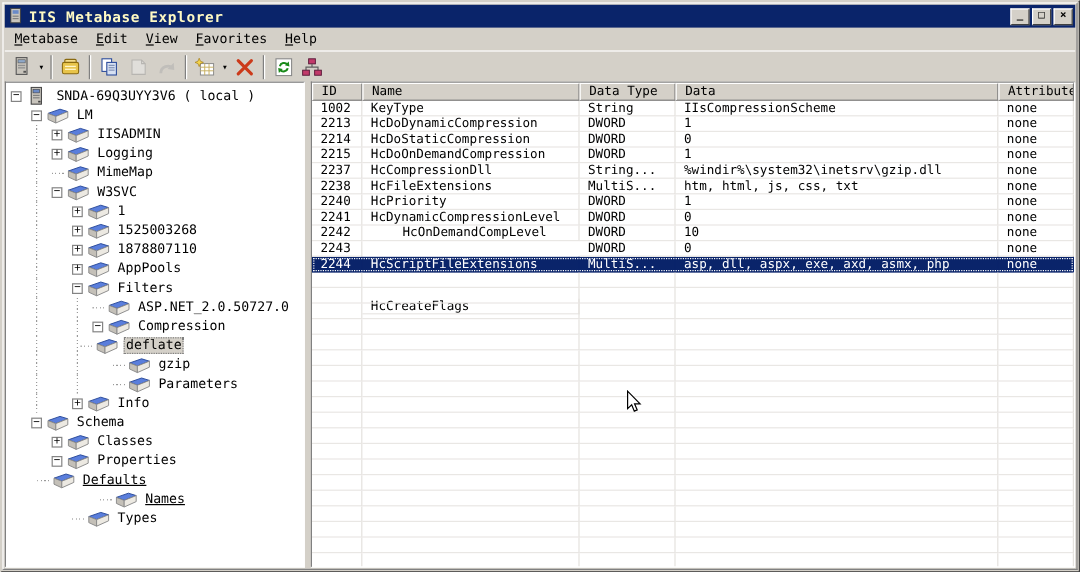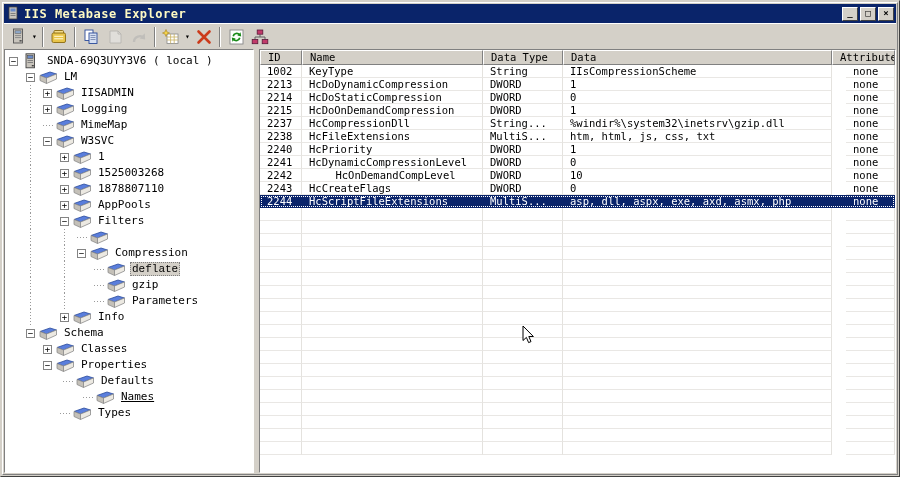--- a/index.html
+++ b/index.html
@@ -70,21 +70,21 @@
   .th { height:15px; background:#D4D0C8; border-top:1px solid #fff; border-left:1px solid #fff;
         border-right:1px solid #808080; border-bottom:1px solid #808080;
         font-size:10.5px; line-height:13px; padding-left:7px; white-space:nowrap;
         overflow:hidden; flex:0 0 auto; }
   .th.last { flex:1 1 auto; }
   .lv-body { flex:1 1 auto; overflow:hidden; }
   .lv-row { height:13px; display:flex; }
   .td { height:13px; font-size:10.5px; line-height:12px; padding-left:7px;
         white-space:nowrap; overflow:hidden; flex:0 0 auto;
         border-right:1px solid #E4E2DE; border-bottom:1px solid #E9E7E4; color:#000; }
-  .td.last { flex:1 1 auto;margin-left:14px; }
+  .td.last { flex:1 1 auto; }
   .lv-row.selected { background:#0A246A; outline:1px dotted #fff; outline-offset:-2px; }
   .lv-row.selected .td { color:#fff; border-right-color:#0A246A; border-bottom-color:#0A246A; }
 
   
   .cursor { position:absolute; z-index:99; pointer-events:none; }
 </style>
 </head>
 <body>
 
 <div class="window">
@@ -99,20 +99,27 @@
       </svg>
     </span>
     <span class="title-text">IIS Metabase Explorer</span>
     <span class="tb-controls">
       <span class="winbtn">_</span>
       <span class="winbtn">□</span>
       <span class="winbtn">×</span>
     </span>
   </div>
 
+  <div class="menubar">
+      <span class="menu-item"><u>M</u>etabase</span>
+      <span class="menu-item"><u>E</u>dit</span>
+      <span class="menu-item"><u>V</u>iew</span>
+      <span class="menu-item"><u>F</u>avorites</span>
+      <span class="menu-item"><u>H</u>elp</span>
+    </div>
 
   <div class="toolbar">
       <div class="tb-btn">
         <span class="ic">
           <svg width="17" height="17" viewBox="0 0 17 17">
             <rect x="3.5" y="1" width="9" height="14" fill="#C8C4BC" stroke="#555" stroke-width="0.9"></rect>
             <rect x="5" y="2.8" width="6" height="2.6" fill="#8FA8C8" stroke="#555" stroke-width="0.5"></rect>
             <rect x="5" y="7" width="6" height="1.1" fill="#909090"></rect>
             <rect x="5" y="9" width="6" height="1.1" fill="#909090"></rect>
             <rect x="9.5" y="12" width="2.2" height="1.6" fill="#555"></rect>
@@ -339,35 +346,36 @@
           <i class="guide" style="left: 25px;"></i>
           <i class="guide" style="left: 59px;"></i>
           <span class="exp-spacer"></span>
           <span class="tree-ic">
             <svg width="19" height="15" viewBox="0 0 19 15">
               <polygon points="1,5.5 11,2 17.5,4 7.5,8" fill="#5A7EDC" stroke="#2A4A9A" stroke-width="0.8"></polygon>
               <polygon points="1,5.5 7.5,8 7.5,13.5 1,10.5" fill="#C4C0B8" stroke="#8A8A8A" stroke-width="0.8"></polygon>
               <polygon points="7.5,8 17.5,4 17.5,9 7.5,13.5" fill="#ECE9E2" stroke="#8A8A8A" stroke-width="0.8"></polygon>
             </svg>
           </span>
+          <span class="tree-label">ASP.NET_2.0.50727.0</span>
         </div>
         <div class="tree-row" style="padding-left: 72px;">
           <i class="guide" style="left: 25px;"></i>
           <i class="guide" style="left: 59px;"></i>
           <span class="expander">−</span>
           <span class="tree-ic">
             <svg width="19" height="15" viewBox="0 0 19 15">
               <polygon points="1,5.5 11,2 17.5,4 7.5,8" fill="#5A7EDC" stroke="#2A4A9A" stroke-width="0.8"></polygon>
               <polygon points="1,5.5 7.5,8 7.5,13.5 1,10.5" fill="#C4C0B8" stroke="#8A8A8A" stroke-width="0.8"></polygon>
               <polygon points="7.5,8 17.5,4 17.5,9 7.5,13.5" fill="#ECE9E2" stroke="#8A8A8A" stroke-width="0.8"></polygon>
             </svg>
           </span>
           <span class="tree-label">Compression</span>
         </div>
-        <div class="tree-row" style="padding-left: 89px; font-family: Liberation Mono, monospace;">
+        <div class="tree-row" style="padding-left: 62px;">
           <i class="guide" style="left: 25px;"></i>
           <i class="guide" style="left: 59px;"></i>
           <span class="exp-spacer"></span>
           <span class="tree-ic">
             <svg width="19" height="15" viewBox="0 0 19 15">
               <polygon points="1,5.5 11,2 17.5,4 7.5,8" fill="#5A7EDC" stroke="#2A4A9A" stroke-width="0.8"></polygon>
               <polygon points="1,5.5 7.5,8 7.5,13.5 1,10.5" fill="#C4C0B8" stroke="#8A8A8A" stroke-width="0.8"></polygon>
               <polygon points="7.5,8 17.5,4 17.5,9 7.5,13.5" fill="#ECE9E2" stroke="#8A8A8A" stroke-width="0.8"></polygon>
             </svg>
           </span>
@@ -437,21 +445,21 @@
           <span class="expander">−</span>
           <span class="tree-ic">
             <svg width="19" height="15" viewBox="0 0 19 15">
               <polygon points="1,5.5 11,2 17.5,4 7.5,8" fill="#5A7EDC" stroke="#2A4A9A" stroke-width="0.8"></polygon>
               <polygon points="1,5.5 7.5,8 7.5,13.5 1,10.5" fill="#C4C0B8" stroke="#8A8A8A" stroke-width="0.8"></polygon>
               <polygon points="7.5,8 17.5,4 17.5,9 7.5,13.5" fill="#ECE9E2" stroke="#8A8A8A" stroke-width="0.8"></polygon>
             </svg>
           </span>
           <span class="tree-label">Properties</span>
         </div>
-        <div class="tree-row" style="padding-left: 58px;">
+        <div class="tree-row" style="padding-left: 26px; text-decoration: underline;">
           <span class="exp-spacer"></span>
           <span class="tree-ic">
             <svg width="19" height="15" viewBox="0 0 19 15">
               <polygon points="1,5.5 11,2 17.5,4 7.5,8" fill="#5A7EDC" stroke="#2A4A9A" stroke-width="0.8"></polygon>
               <polygon points="1,5.5 7.5,8 7.5,13.5 1,10.5" fill="#C4C0B8" stroke="#8A8A8A" stroke-width="0.8"></polygon>
               <polygon points="7.5,8 17.5,4 17.5,9 7.5,13.5" fill="#ECE9E2" stroke="#8A8A8A" stroke-width="0.8"></polygon>
             </svg>
           </span>
           <span class="tree-label">Defaults</span>
         </div>
@@ -546,21 +554,21 @@
           </div>
           <div class="lv-row">
             <div class="td" style="width: 42px;">2242</div>
             <div class="td" style="width: 181px; text-align: center;">HcOnDemandCompLevel</div>
             <div class="td" style="width: 80px;">DWORD</div>
             <div class="td" style="width: 269px;">10</div>
             <div class="td last" style="width: 66px;">none</div>
           </div>
           <div class="lv-row">
             <div class="td" style="width: 42px;">2243</div>
-            <div class="td" style="width: 181px;">HcCreateFlags</div>
+            <div class="td" style="width: 181px; margin-top: 48px;">HcCreateFlags</div>
             <div class="td" style="width: 80px;">DWORD</div>
             <div class="td" style="width: 269px;">0</div>
             <div class="td last" style="width: 66px;">none</div>
           </div>
           <div class="lv-row selected">
             <div class="td" style="width: 42px;">2244</div>
             <div class="td" style="width: 181px;">HcScriptFileExtensions</div>
             <div class="td" style="width: 80px;">MultiS...</div>
             <div class="td" style="width: 269px;">asp, dll, aspx, exe, axd, asmx, php</div>
             <div class="td last" style="width: 66px;">none</div>

